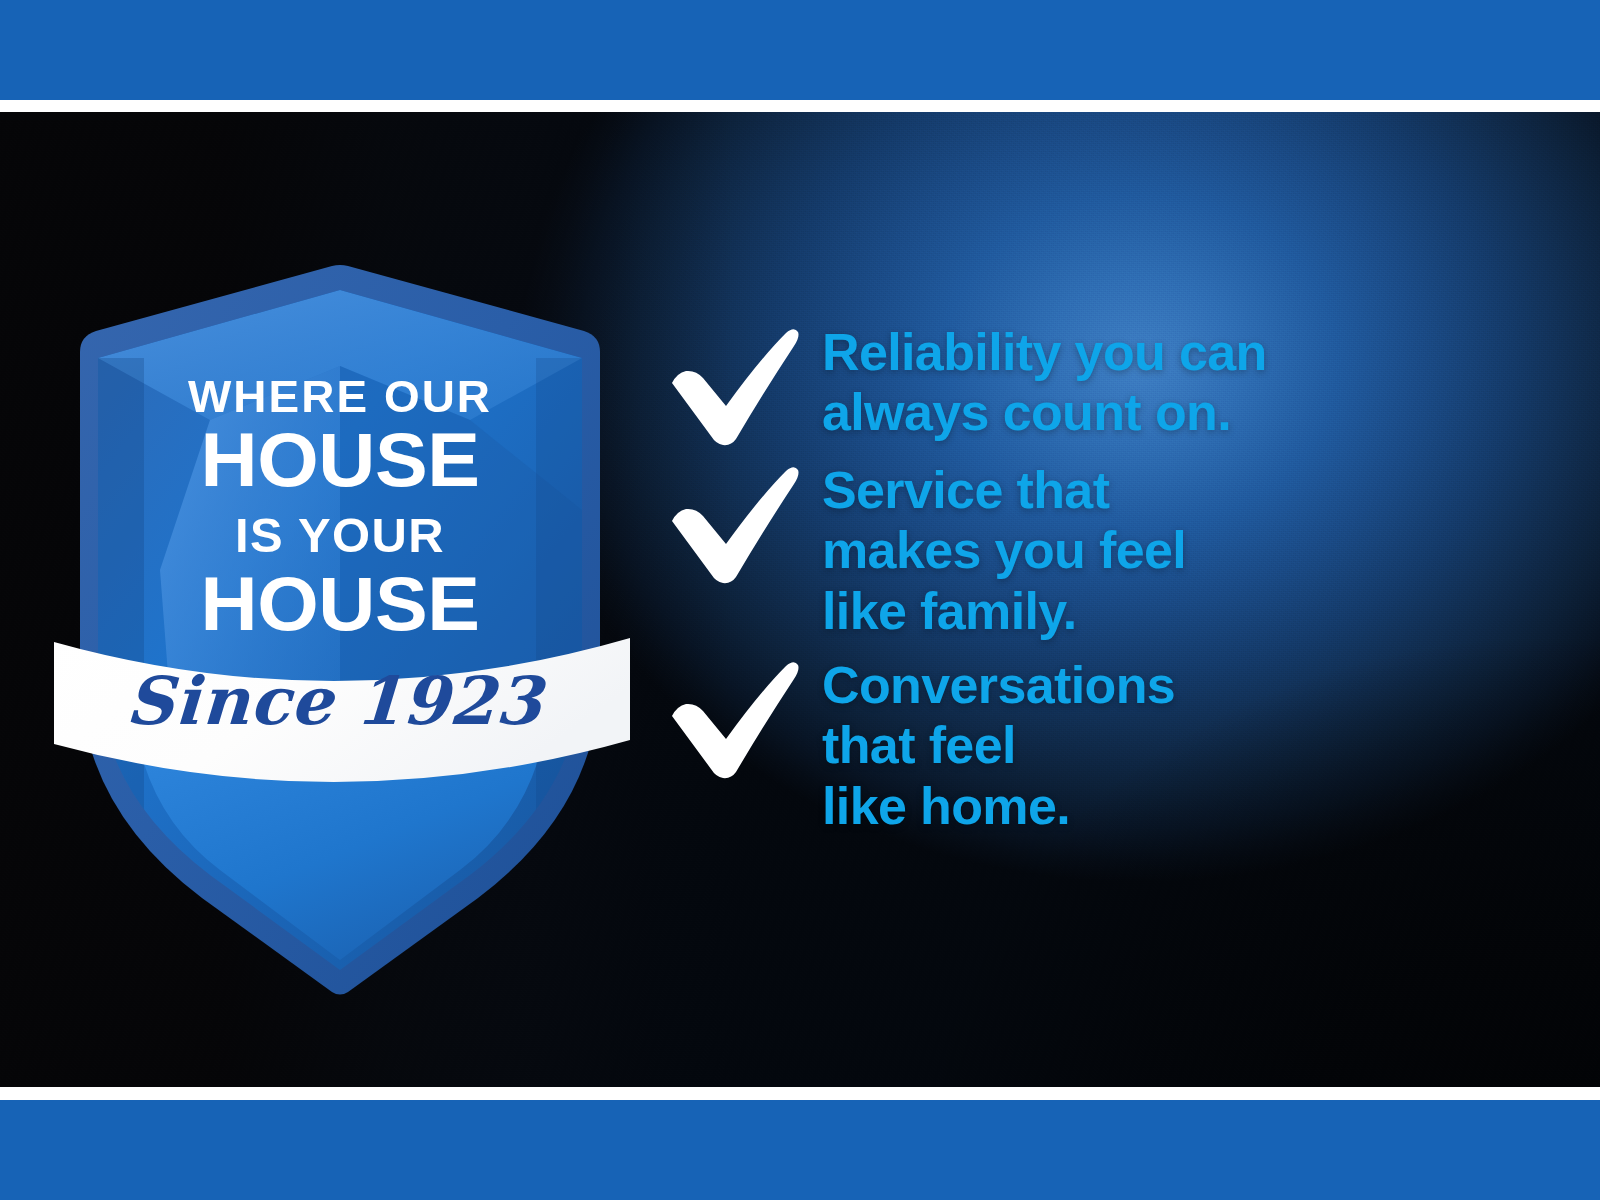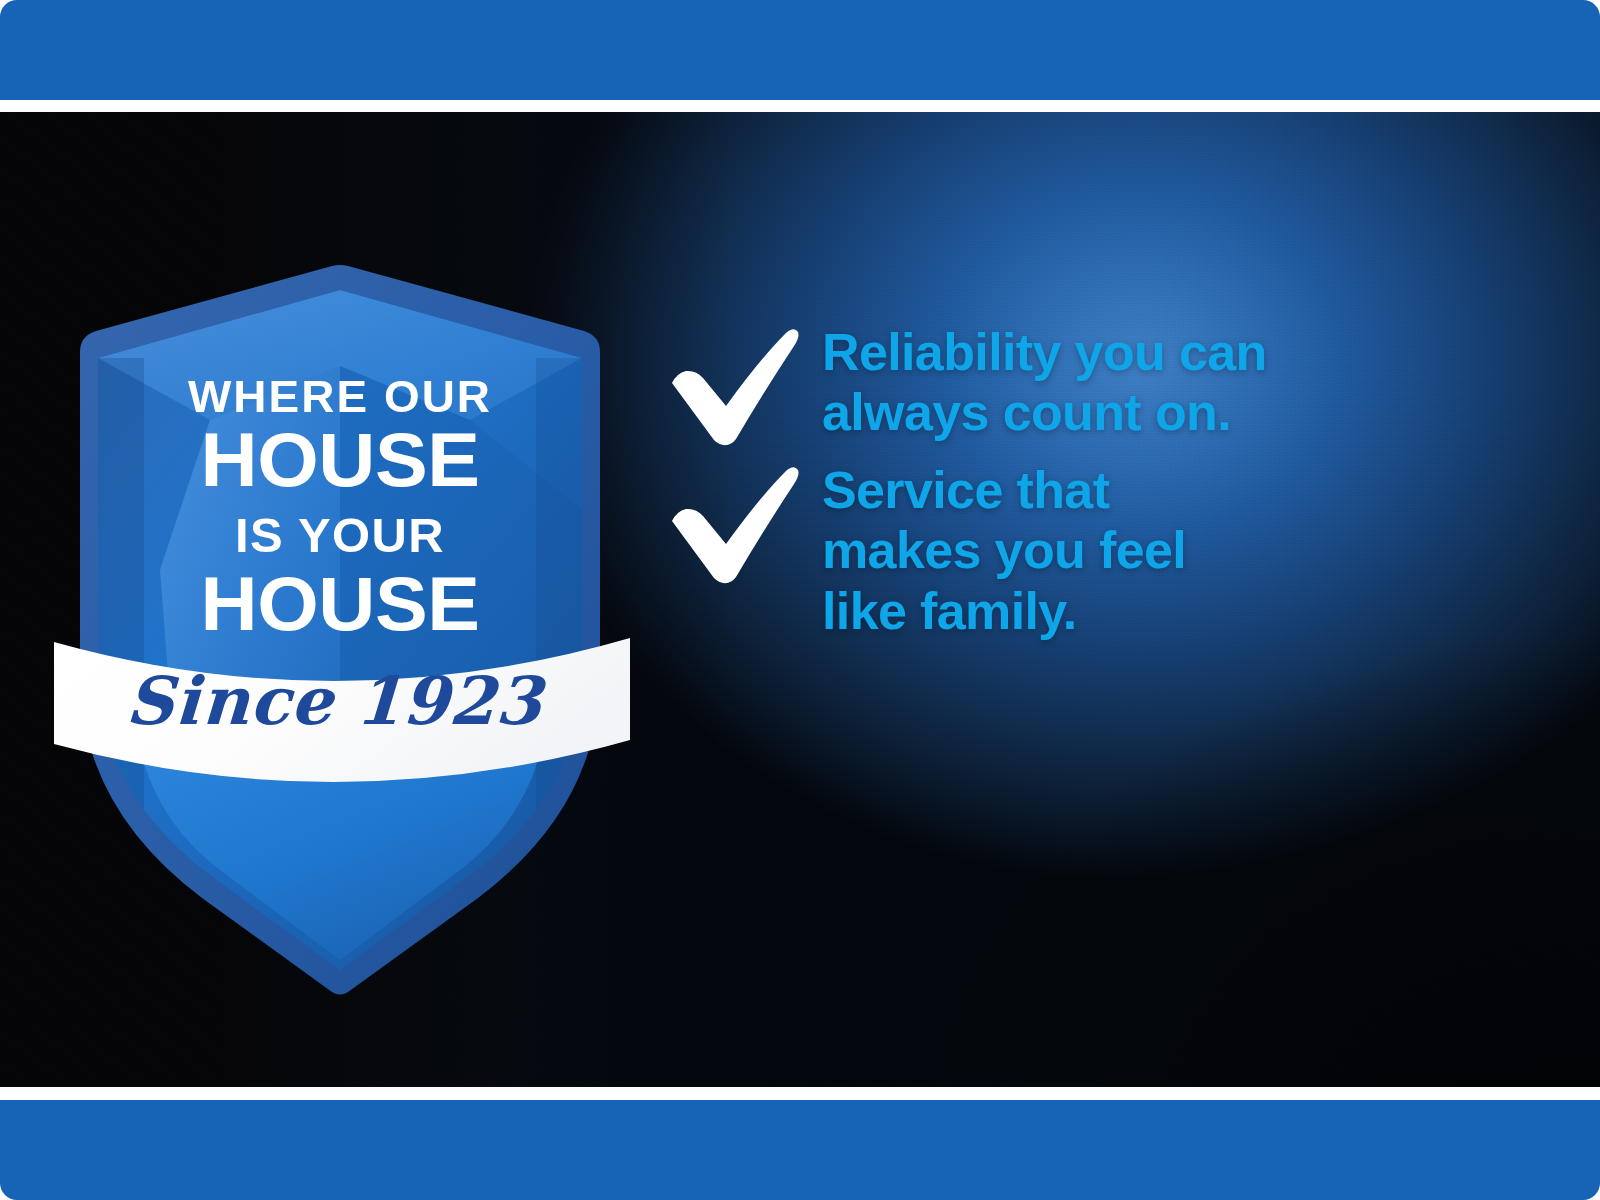--- a/index.html
+++ b/index.html
@@ -5,21 +5,20 @@
 <style>
   * { margin:0; padding:0; box-sizing:border-box; }
   html,body { background:#ffffff; }
   body { font-family:"Liberation Sans", sans-serif; }
 
   .canvas{
     position:relative;
     width:1600px; height:1200px;
     overflow:hidden;
     background:#ffffff;
-    border-radius:17px;
   }
 
   
   .band{
     position:absolute; left:0; width:100%;
     background:#1763b6;
   }
   .band-top{ top:0; height:100px; }
   .band-bottom{ top:1100px; height:100px; }
 
@@ -303,19 +302,31 @@
             <path d="M4 57 Q9 47 18 45 Q28 44 35 52 L58 80 Q92 33 118 7
                      Q126 0 130 6 Q132 11 126 20
                      Q97 64 68 113 Q63 120 55 119 Q48 118 43 110 Z" fill="#ffffff"></path>
           </svg>
         </span>
         <div class="bullet-text">Service that
 makes you feel
 like family.</div>
       </div>
 
+      <div class="bullet b3">
+        <span class="check">
+          <svg viewBox="0 0 132 120" xmlns="http://www.w3.org/2000/svg" aria-hidden="true">
+            <path d="M4 57 Q9 47 18 45 Q28 44 35 52 L58 80 Q92 33 118 7
+                     Q126 0 130 6 Q132 11 126 20
+                     Q97 64 68 113 Q63 120 55 119 Q48 118 43 110 Z" fill="#ffffff"></path>
+          </svg>
+        </span>
+        <div class="bullet-text">Conversations
+that feel
+like home.</div>
+      </div>
 
     </div>
   </div>
 
   <div class="band band-bottom"></div>
 
 </div>
 
 </body></html>

